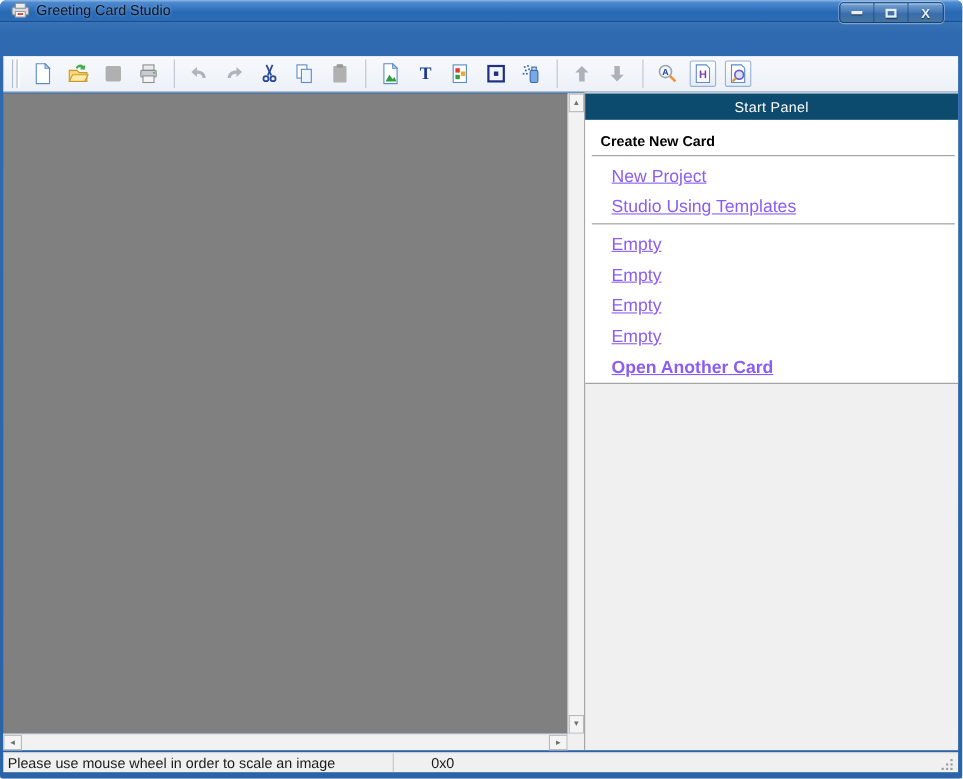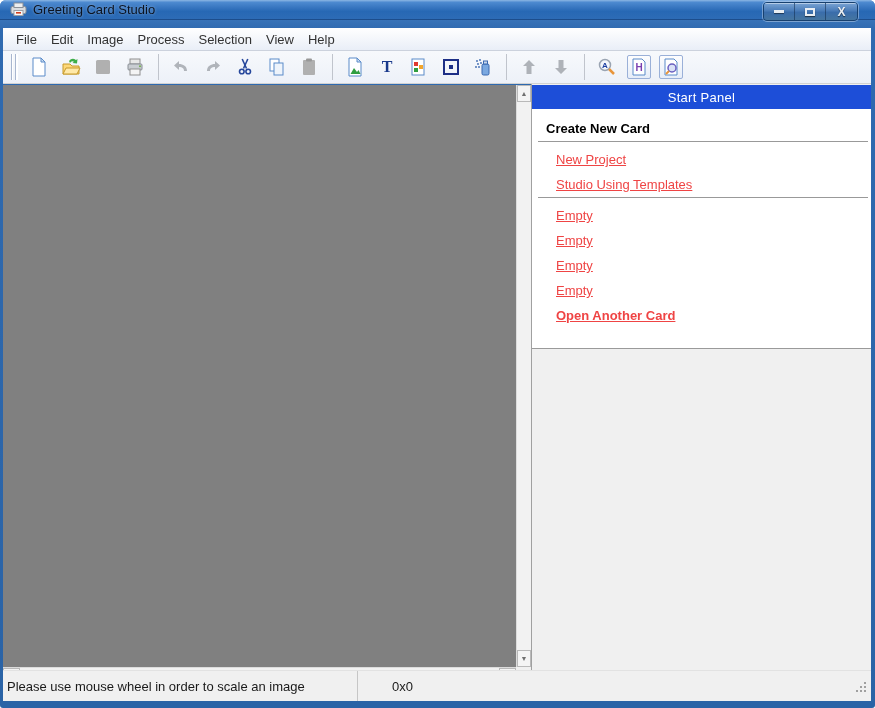--- a/index.html
+++ b/index.html
@@ -66,30 +66,30 @@
   .hscroll{position:absolute;left:3px;top:667px;width:513px;height:15px;background:#f2f2f2;
     border-top:1px solid #dcdcdc;display:flex;justify-content:space-between;}
   .corner{position:absolute;left:516px;top:667px;width:15px;height:15px;background:#f0f0f0;}
   .sbtn{background:#f4f4f4;border:1px solid #b9b9b9;display:flex;align-items:center;justify-content:center;
     font-size:7px;color:#707070;line-height:1;}
   .sbtn.v{width:14px;height:17px;}
   .sbtn.h{width:17px;height:14px;}
   
   .panel{position:absolute;left:531px;top:84px;width:340px;height:598px;background:#f0f0f0;
     border-left:1px solid #a0a0a0;}
-  .panel-header{height:24px;margin-top:1px;background:#1d4ed8;color:#ffffff;
+  .panel-header{height:24px;margin-top:1px;background:#0c4a6e;color:#ffffff;
     display:flex;align-items:center;justify-content:center;font-size:13px;letter-spacing:.3px;}
   .panel-body{background:#ffffff;height:240px;border-bottom:1px solid #9a9a9a;padding-top:2px;overflow:hidden;}
   .section-heading{font-size:13px;font-weight:bold;color:#000000;margin:10px 6px 0 14px;}
   .section-rule{border:none;border-top:1px solid #999;margin:5px 3px 0 6px;}
-  .panel-link{display:block;width:max-content;margin:10px 0 0 24px;font-size:13px;
-    color:#ef4444;text-decoration:underline;cursor:pointer;}
+  .panel-link{display:block;width:max-content;margin:10px 0 0 24px;font-size:16px;
+    color:#8b5cf6;text-decoration:underline;cursor:pointer;}
   .panel-link.bold{font-weight:bold;}
   
-  .statusbar{position:absolute;left:3px;top:670px;width:868px;height:31px;background:#f0f0f0;
+  .statusbar{position:absolute;left:3px;top:684px;width:868px;height:18px;background:#f0f0f0;
     border-top:1px solid #e2e2e2;display:flex;align-items:center;font-size:13px;color:#1a1a1a;}
   .status-cell1{width:355px;height:100%;display:flex;align-items:center;padding-left:4px;
     border-right:1px solid #c6c6c6;white-space:nowrap;overflow:hidden;}
   .status-cell2{flex:1;height:100%;display:flex;align-items:center;padding-left:6px;margin-left:28px;}
   .resize-grip{width:12px;height:12px;margin:4px 3px 0 0;position:relative;}
   .resize-grip::before{content:"";position:absolute;left:0;top:0;width:2px;height:2px;
     box-shadow:8px 0 0 #a0a0a0,4px 4px 0 #a0a0a0,8px 4px 0 #a0a0a0,0 8px 0 #a0a0a0,4px 8px 0 #a0a0a0,8px 8px 0 #a0a0a0;}
 </style>
 </head>
 <body>
@@ -112,29 +112,20 @@
         </div>
         <div class="cbtn">
           <div class="gl-max"></div>
         </div>
         <div class="cbtn">
           <div class="gl-close">X</div>
         </div>
       </div>
   </div>
 
-  <div class="menubar" id="menubar">
-      <span class="menu-item">File</span>
-      <span class="menu-item">Edit</span>
-      <span class="menu-item">Image</span>
-      <span class="menu-item">Process</span>
-      <span class="menu-item">Selection</span>
-      <span class="menu-item">View</span>
-      <span class="menu-item">Help</span>
-    </div>
 
   <div class="toolbar" id="toolbar">
     <div class="grip"></div>
   <div class="tbtn">
         <span>
           <svg viewBox="0 0 20 20">
             <path d="M4 1h8l4 4v14H4z" fill="#fff" stroke="#5b8bc9"></path>
             <path d="M12 1l4 4h-4z" fill="#cfe0f2" stroke="#5b8bc9"></path>
           </svg>
         </span>

